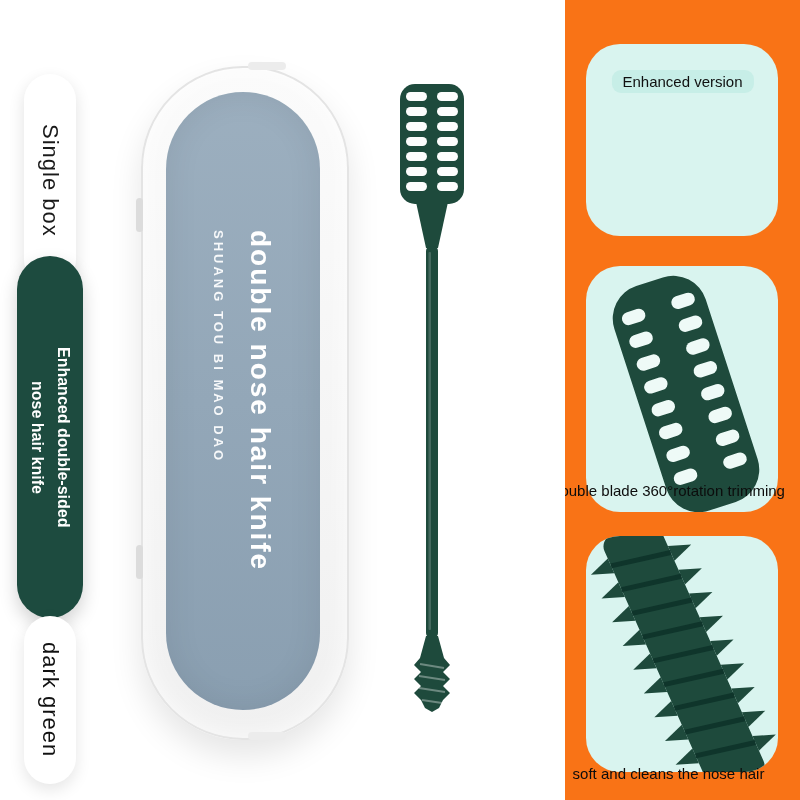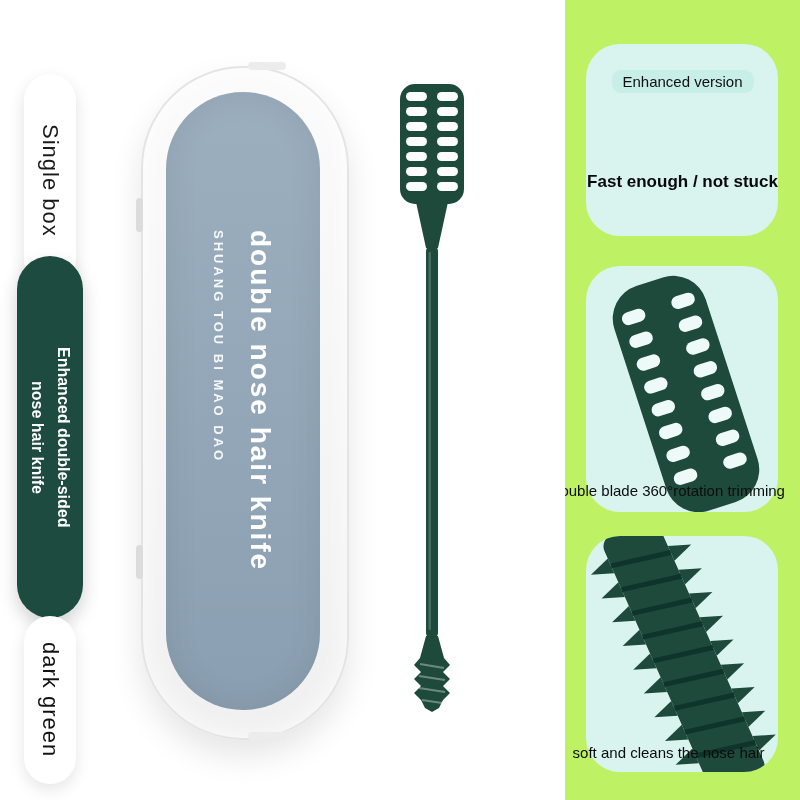--- a/index.html
+++ b/index.html
@@ -35,34 +35,34 @@
       box-shadow:inset 0 0 34px rgba(0,0,0,.08);z-index:2;}
   .case-title{font-size:28px;font-weight:700;letter-spacing:2px;color:#ffffff;
       white-space:nowrap;margin-left:18px;}
   .case-subtitle{font-size:13px;font-weight:700;letter-spacing:3px;color:rgba(255,255,255,.92);
       white-space:nowrap;}
 
   
   .trimmer{position:absolute;left:376px;top:80px;width:112px;height:632px;z-index:2;}
 
   
-  .right-band{position:absolute;left:565px;top:0;width:235px;height:800px;background:#bef264;
+  .right-band{position:absolute;left:565px;top:0;width:235px;height:800px;background:#f97316;
       overflow:hidden;z-index:5;}
   .panel{position:absolute;left:21px;width:192px;background:#d9f4ef;border-radius:34px;}
   .panel-1{top:44px;height:192px;}
   .panel-2{top:266px;height:246px;overflow:hidden;}
   .panel-3{top:536px;height:236px;overflow:hidden;}
   .band-text{position:absolute;left:50%;transform:translateX(-50%);white-space:nowrap;z-index:6;}
   .tag{top:70px;font-size:15px;font-weight:500;color:#101010;background:#c7eee7;
       border-radius:9px;padding:3px 11px;}
   .title-1{top:112px;font-size:27px;font-weight:500;color:#050505;letter-spacing:0.5px;}
   .subtitle-1{top:172px;font-size:17px;font-weight:600;color:#090909;}
   .caption{font-size:15px;font-weight:500;color:#0c0c0c;margin-left:-14px;}
   .caption-2{top:482px;}
-  .caption-3{top:744px;text-align:right;}
+  .caption-3{top:765px;text-align:right;}
   .closeup{position:absolute;inset:0;width:100%;height:100%;}
 </style>
 </head>
 <body>
 
 <div class="stage">
 
   <div class="pill pill-white-top">
     <div class="vcenter">
       <span class="vtext single-box-label">Single box</span>
@@ -132,21 +132,20 @@
         <line x1="43" y1="608" x2="69" y2="612"></line>
         <line x1="46" y1="620" x2="66" y2="623"></line>
       </g>
     </g>
   </svg>
 
   <div class="right-band">
 
     <div class="panel panel-1"></div>
     <span class="band-text tag">Enhanced version</span>
-    <span class="band-text subtitle-1">Fast enough / not stuck</span>
 
     <div class="panel panel-2">
       <svg class="closeup" viewBox="0 0 192 246">
         <g transform="translate(100,128) rotate(-18)">
           <rect x="-48" y="-118" width="96" height="236" rx="34" fill="#1e4a3c"></rect>
           <g fill="#eefaf7">
             <rect x="-38" y="-96" width="24" height="13" rx="6.5"></rect>
               <rect x="14" y="-96" width="24" height="13" rx="6.5"></rect>
             <rect x="-38" y="-72" width="24" height="13" rx="6.5"></rect>
               <rect x="14" y="-72" width="24" height="13" rx="6.5"></rect>

